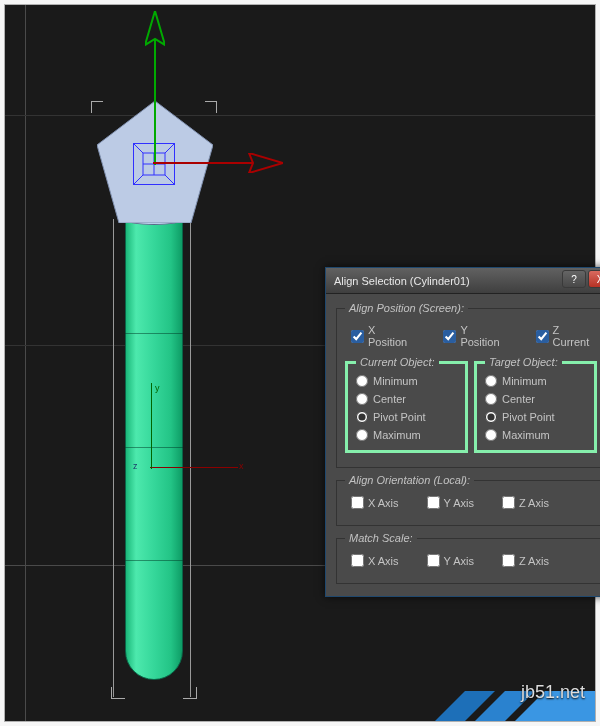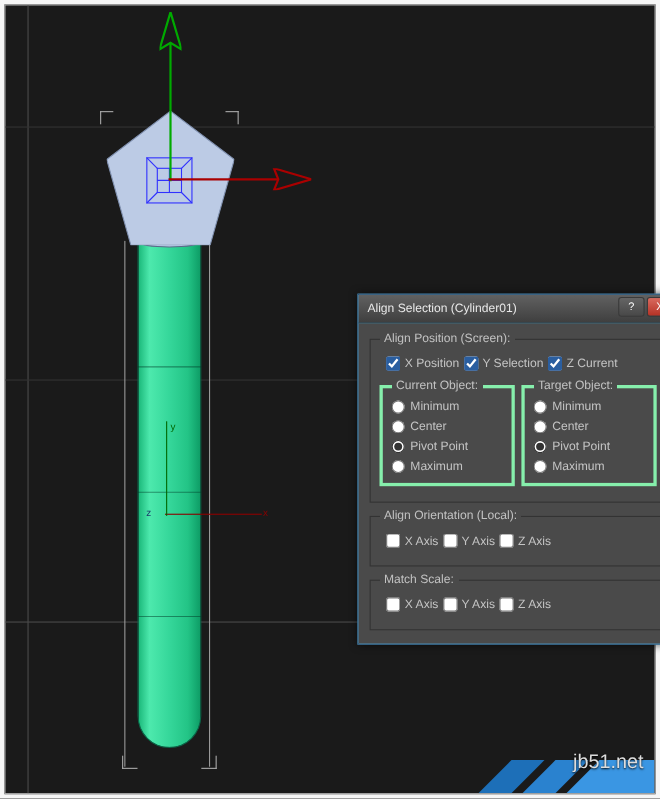--- a/index.html
+++ b/index.html
@@ -102,24 +102,24 @@
     color:#c6c6c6;
   }
   fieldset {
     border:1px solid #333;
     border-radius:0;
     padding:6px 8px 8px 8px;
     margin-bottom:6px;
     position:relative;
   }
   legend {
-    padding:0 4px; color:#c2c2c2; font-size:11px;
+    padding:0 4px; color:#c2c2c2; font-size:11px;font-style:italic;
   }
   .pos-row {
-    display:flex; gap:4px; padding:4px 0 8px 6px;
+    display:flex; gap:28px; padding:4px 0 8px 6px;
   }
   .check { display:flex; align-items:center; gap:4px; }
   .check input { accent-color:#2a5ea0; width:13px; height:13px; }
   .check label { color:#c4c4c4; }
   .sub-columns { display:flex; gap:6px; }
   .sub-fs {
     flex:1; border:3px solid #86efac; padding:4px 4px 6px 8px;
   }
   .sub-fs legend { font-size:11px; }
   .radio-row { display:flex; align-items:flex-start; gap:5px; padding:3px 0; }
@@ -223,21 +223,21 @@
     <div class="dialog-body">
       <fieldset>
         <legend>Align Position (Screen):</legend>
         <div class="pos-row">
           <div class="check">
               <input type="checkbox" checked="" style="">
               <label>X Position</label>
             </div>
           <div class="check">
               <input type="checkbox" checked="" style="">
-              <label>Y Selection</label>
+              <label>Y Position</label>
             </div>
           <div class="check">
               <input type="checkbox" checked="" style="">
               <label>Z Current</label>
             </div>
         </div>
         <div class="sub-columns">
           <fieldset class="sub-fs">
             <legend>Current Object:</legend>
             <div class="radio-row">

